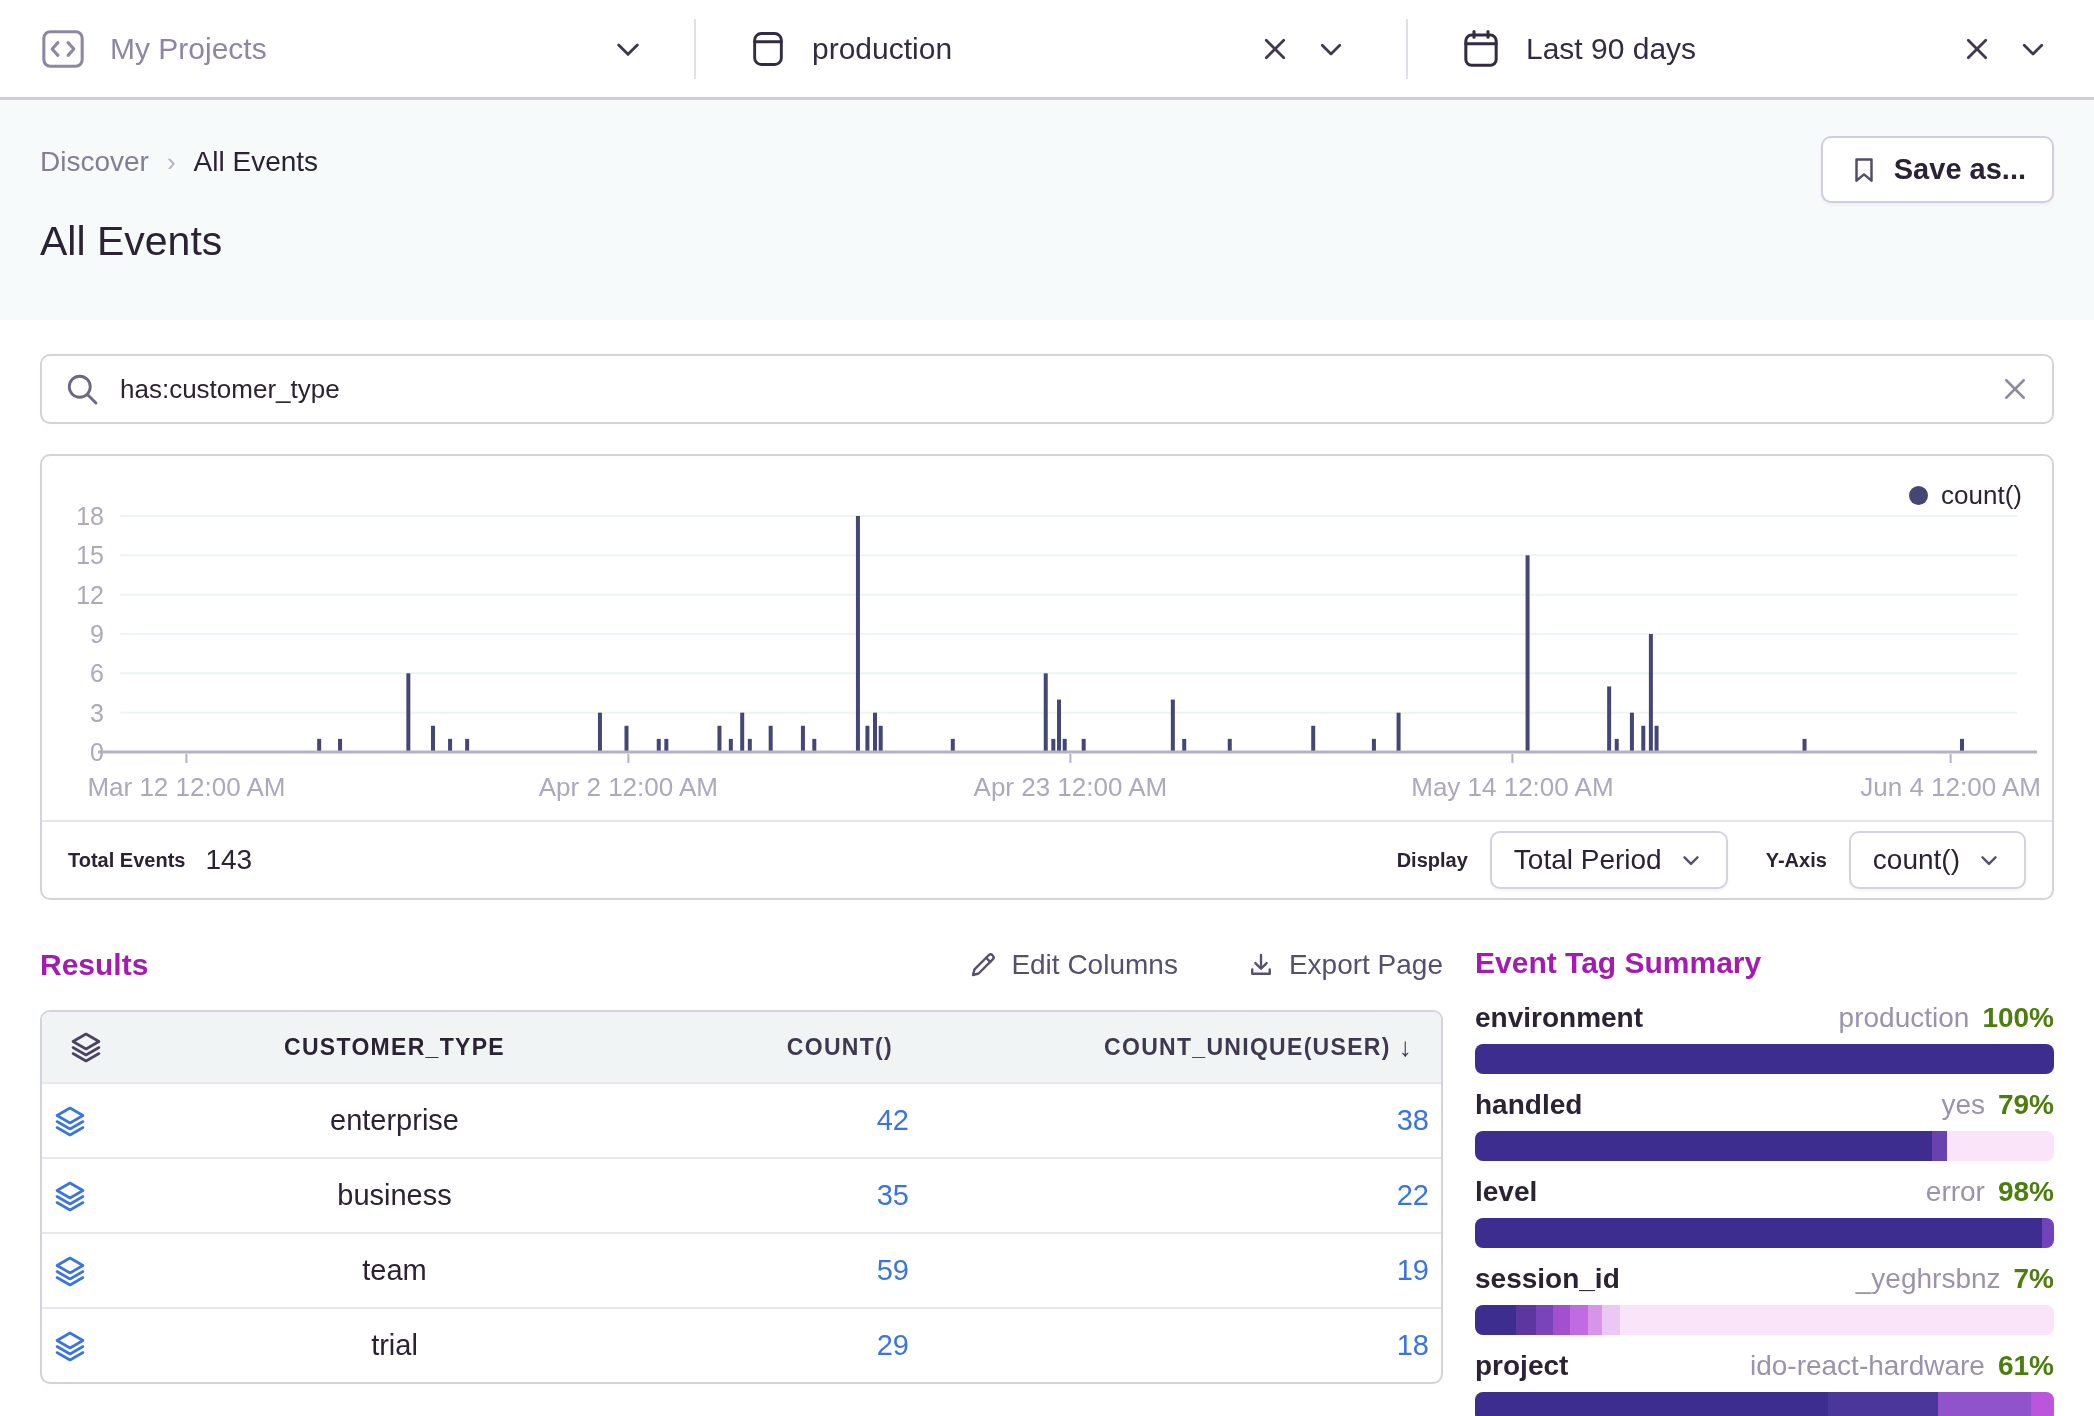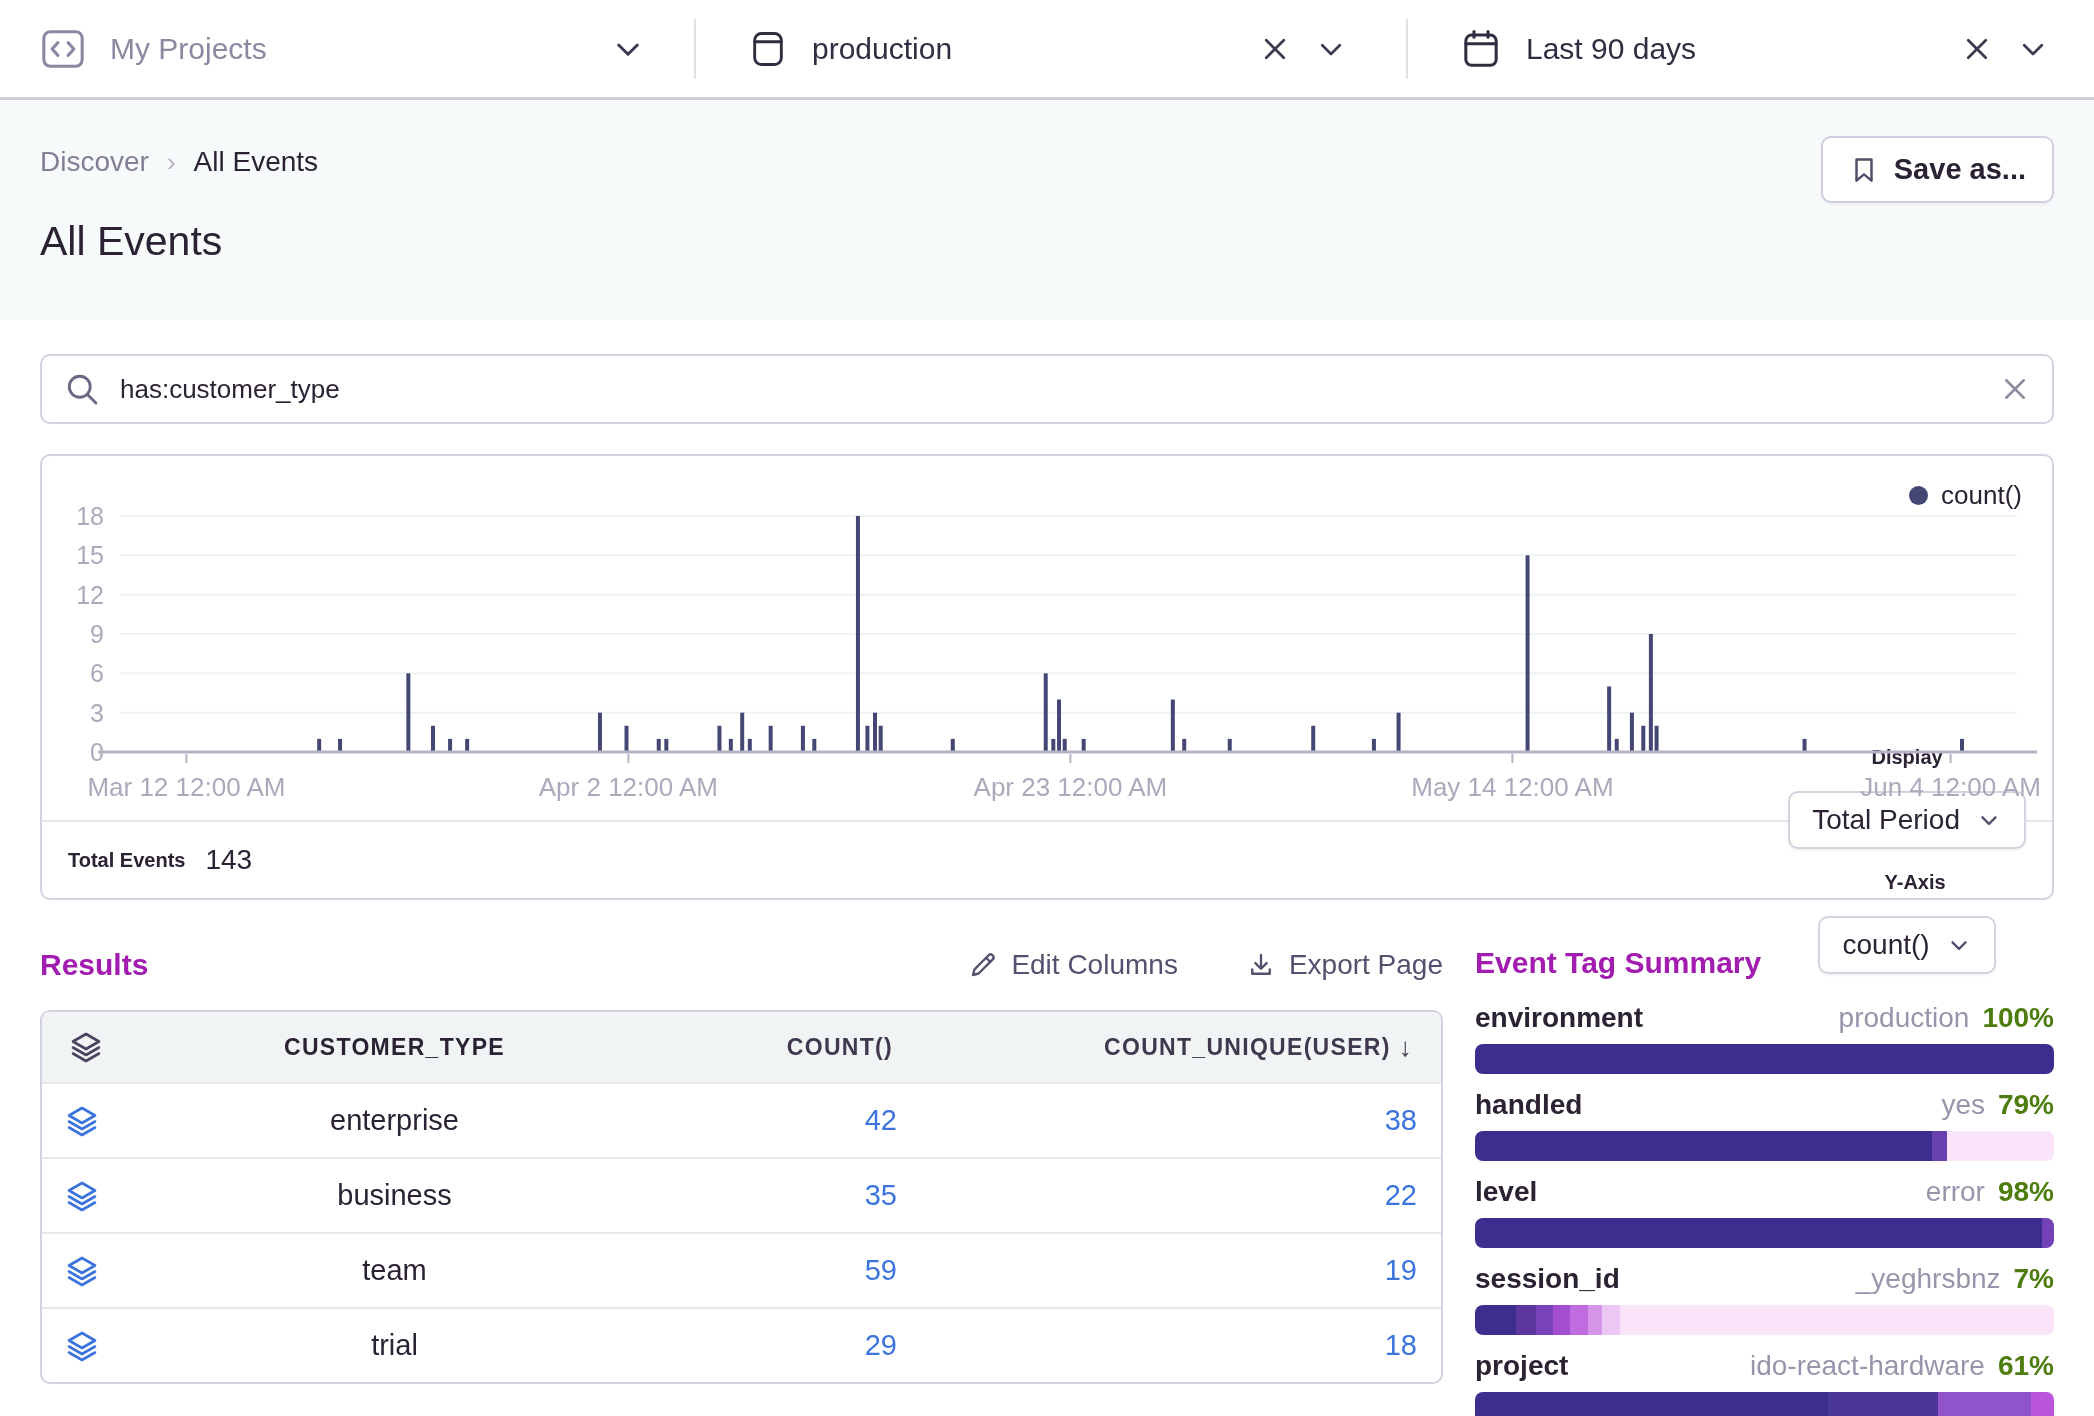--- a/index.html
+++ b/index.html
@@ -40,36 +40,36 @@
     font-family:"Liberation Sans","DejaVu Sans",sans-serif;}
   
   .chart-panel{margin-top:30px;border:2px solid #d6d1de;border-radius:10px;background:#fff;}
   .chart-area{position:relative;height:364px;}
   .legend{position:absolute;top:24px;right:30px;display:flex;align-items:center;gap:13px;font-size:26px;color:#2b2233;cursor:pointer;}
   .legend-dot{width:19px;height:19px;border-radius:50%;background:#444674;}
   .chart-svg-holder{position:absolute;left:0;top:6px;}
   .chart-footer{border-top:2px solid #e6e3ec;height:76px;display:flex;align-items:center;padding:0 26px;}
   .tf-strong{font-size:20px;font-weight:bold;color:#2b2233;}
   .tf-value{font-size:28px;margin-left:20px;color:#2b2233;}
-  .tf-right{margin-left:auto;display:flex;align-items:center;gap:22px;flex-direction:column;}
+  .tf-right{margin-left:auto;display:flex;align-items:center;gap:22px;}
   .sel-btn{height:54px;border:2px solid #d6d1de;border-radius:10px;background:#fff;display:flex;
     align-items:center;gap:16px;padding:0 22px;font-size:28px;color:#2b2233;font-weight:500;
     box-shadow:0 2px 3px rgba(40,30,60,.05);cursor:pointer;}
   .yaxis-gap{margin-left:16px;}
   
   .results-row{display:flex;gap:32px;margin-top:46px;}
   .results-left{width:1403px;}
   .results-head{display:flex;align-items:center;justify-content:space-between;height:38px;}
   .section-heading{font-size:30px;font-weight:bold;color:#a21caf;}
   .head-links{display:flex;align-items:center;gap:68px;}
   .head-link{display:flex;align-items:center;gap:13px;font-size:28px;color:#564f6e;cursor:pointer;}
   .table{margin-top:26px;border:2px solid #d6d1de;border-radius:10px;overflow:hidden;background:#fff;}
   .t-head{background:#f1f4f4;height:70px;display:flex;align-items:center;padding:0 28px;
     font-size:23px;font-weight:bold;letter-spacing:1.3px;color:#3f384f;}
-  .t-row{height:73px;border-top:2px solid #e9e6ee;display:flex;align-items:center;padding:0 24px;font-size:29px;}
+  .t-row{height:73px;border-top:2px solid #e9e6ee;display:flex;align-items:center;padding:0 12px;font-size:29px;}
   .cell-icon{width:40px;display:flex;align-items:center;}
   .cell-name{flex:1;padding-left:26px;color:#2b2233;text-align:center;}
   .cell-count{width:240px;text-align:right;}
   .cell-unique{width:520px;text-align:right;display:flex;justify-content:flex-end;align-items:center;gap:8px;}
   .num-link{color:#3c74dd;cursor:pointer;}
   .sort-arrow{font-size:26px;color:#3f384f;}
   
   .tags-col{flex:1;}
   .tag-item{margin-top:15px;}
   .tag-item:first-of-type{margin-top:22px;}

